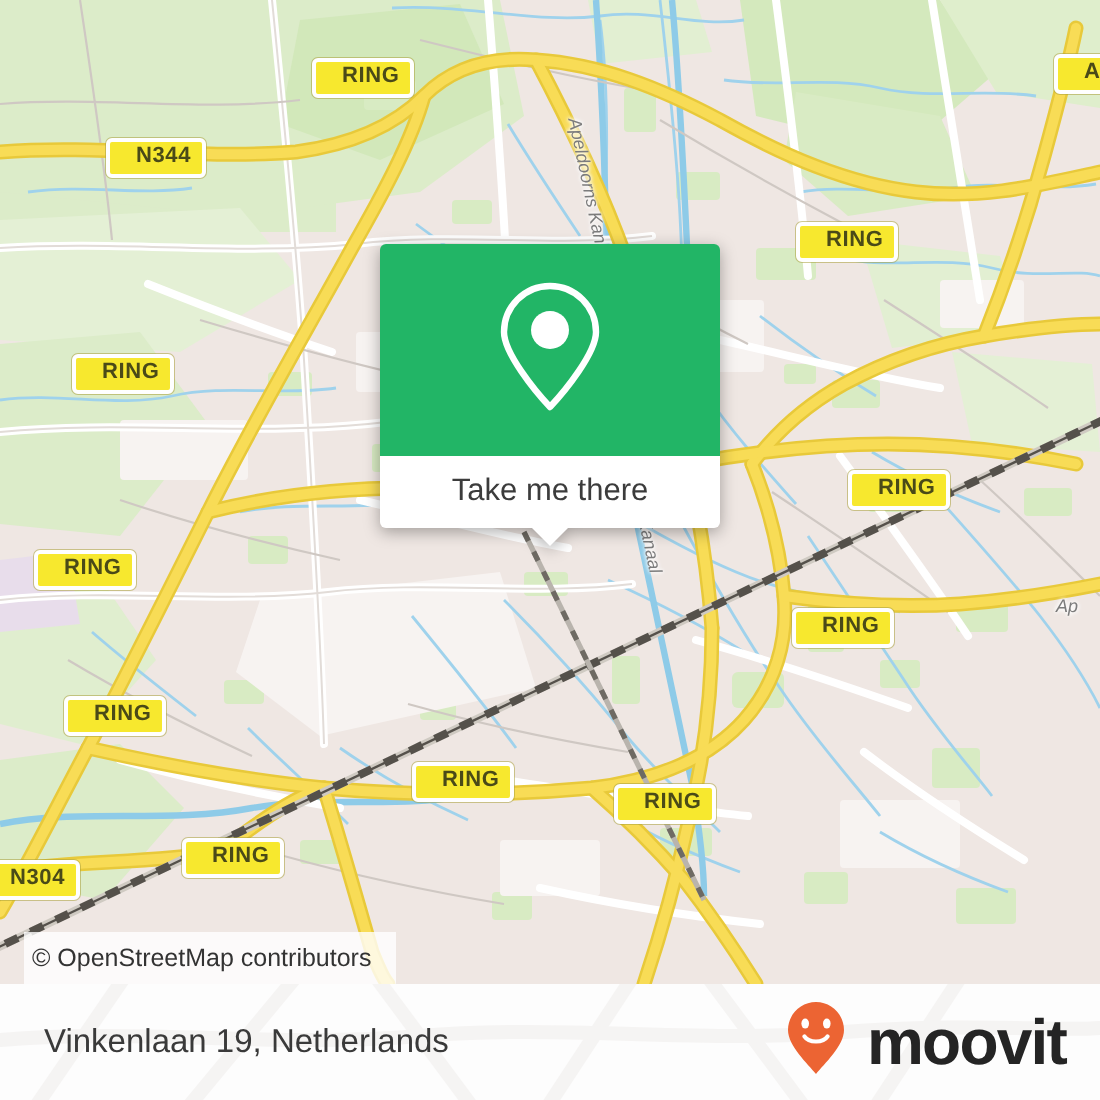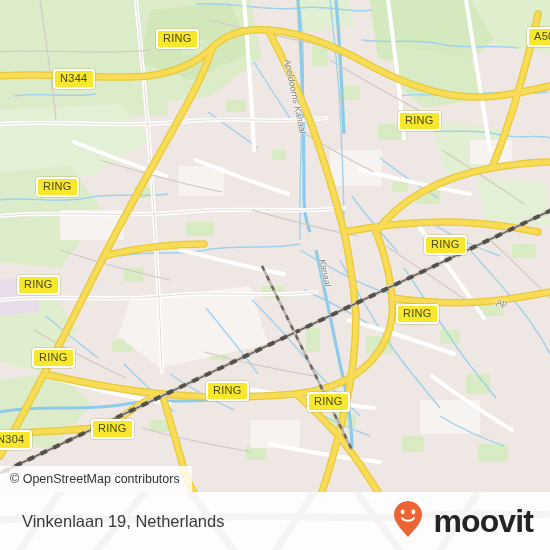--- a/index.html
+++ b/index.html
@@ -27,24 +27,24 @@
   }
   #map-svg { position: absolute; left:0; top:0; width:550px; height:492px; display:block; }
 
   
   .shield {
     position: absolute;
     background: #f7e82e;
     border: 2px solid #ffffff;
     border-radius: 3px;
     color: #4a4a18;
-    font-weight: normal;
+    font-weight: bold;
     font-size: 11px;
     line-height: 13px;
-    padding: 1px 5px 2px 5px;
+    padding: 1px 5px 2px 13px;
     letter-spacing: 0.3px;
     white-space: nowrap;
     box-shadow: 0 0 0 0.5px rgba(170,160,60,.55);
     font-family: "Liberation Sans", sans-serif;
   }
 
   
   .maplabel {
     position: absolute;
     color: #7c7c7c;
@@ -93,23 +93,23 @@
     margin-left: -10px;
     width: 0; height: 0;
     border-left: 10px solid transparent;
     border-right: 10px solid transparent;
     border-top: 10px solid #ffffff;
   }
 
   
   #attrib {
     position: absolute;
-    left: 0; top: 466px;
+    left: 12px; top: 466px;
     height: 26px;
-    padding: 0 12px 0 10px;
+    padding: 0 12px 0 4px;
     display: flex;
     align-items: center;
     background: rgba(255,255,255,0.80);
     color: #333333;
     font-size: 12.5px;
     font-family: "Liberation Sans", sans-serif;
     white-space: nowrap;
   }
 
   
@@ -355,23 +355,37 @@
         <div class="shield" style="left: 32px; top: 348px;">RING</div>
         <div class="shield" style="left: 206px; top: 381px;">RING</div>
         <div class="shield" style="left: 307px; top: 392px;">RING</div>
         <div class="shield" style="left: 91px; top: 419px;">RING</div>
         <div class="shield" style="left: -10px; top: 430px;">N304</div>
       </div>
 
     <div id="maplabel-layer">
         <div class="maplabel" style="left: 292px; top: 58px; transform-origin: left top; transform: rotate(78deg);">Apeldoorns Kanaal</div>
         <div class="maplabel" style="left: 327px; top: 258px; transform-origin: left top; transform: rotate(78deg);">Kanaal</div>
-        <div class="maplabel" style="left: 496px; top: 298px; transform-origin: left top;">Ap</div>
+        <div class="maplabel" style="left: 528px; top: 298px; transform-origin: left top;">Ap</div>
       </div>
 
+    <div id="callout">
+      <div id="callout-head">
+        <span>
+          <svg width="56" height="68" viewBox="0 0 56 68" xmlns="http://www.w3.org/2000/svg">
+            <path d="M28 4 C15.3 4 5 14.3 5 27 C5 37.5 20.5 56.5 28 64.5 C35.5 56.5 51 37.5 51 27 C51 14.3 40.7 4 28 4 Z" fill="none" stroke="#ffffff" stroke-width="3.2" stroke-linejoin="round"></path>
+            <circle cx="28" cy="26" r="9.5" fill="#ffffff"></circle>
+          </svg>
+        </span>
+      </div>
+      <div id="callout-foot">
+        <span id="callout-label">Take me there</span>
+        <span id="callout-tail"></span>
+      </div>
+    </div>
 
     <div id="attrib">
       <span>© OpenStreetMap contributors</span>
     </div>
   </div>
 
   <div id="footer">
     <svg id="footer-ghost" viewBox="0 0 550 70" xmlns="http://www.w3.org/2000/svg">
       <rect x="0" y="0" width="550" height="70" fill="#fdfdfd"></rect>
       <g stroke="#efecea" fill="none" stroke-width="7" stroke-linecap="round">

